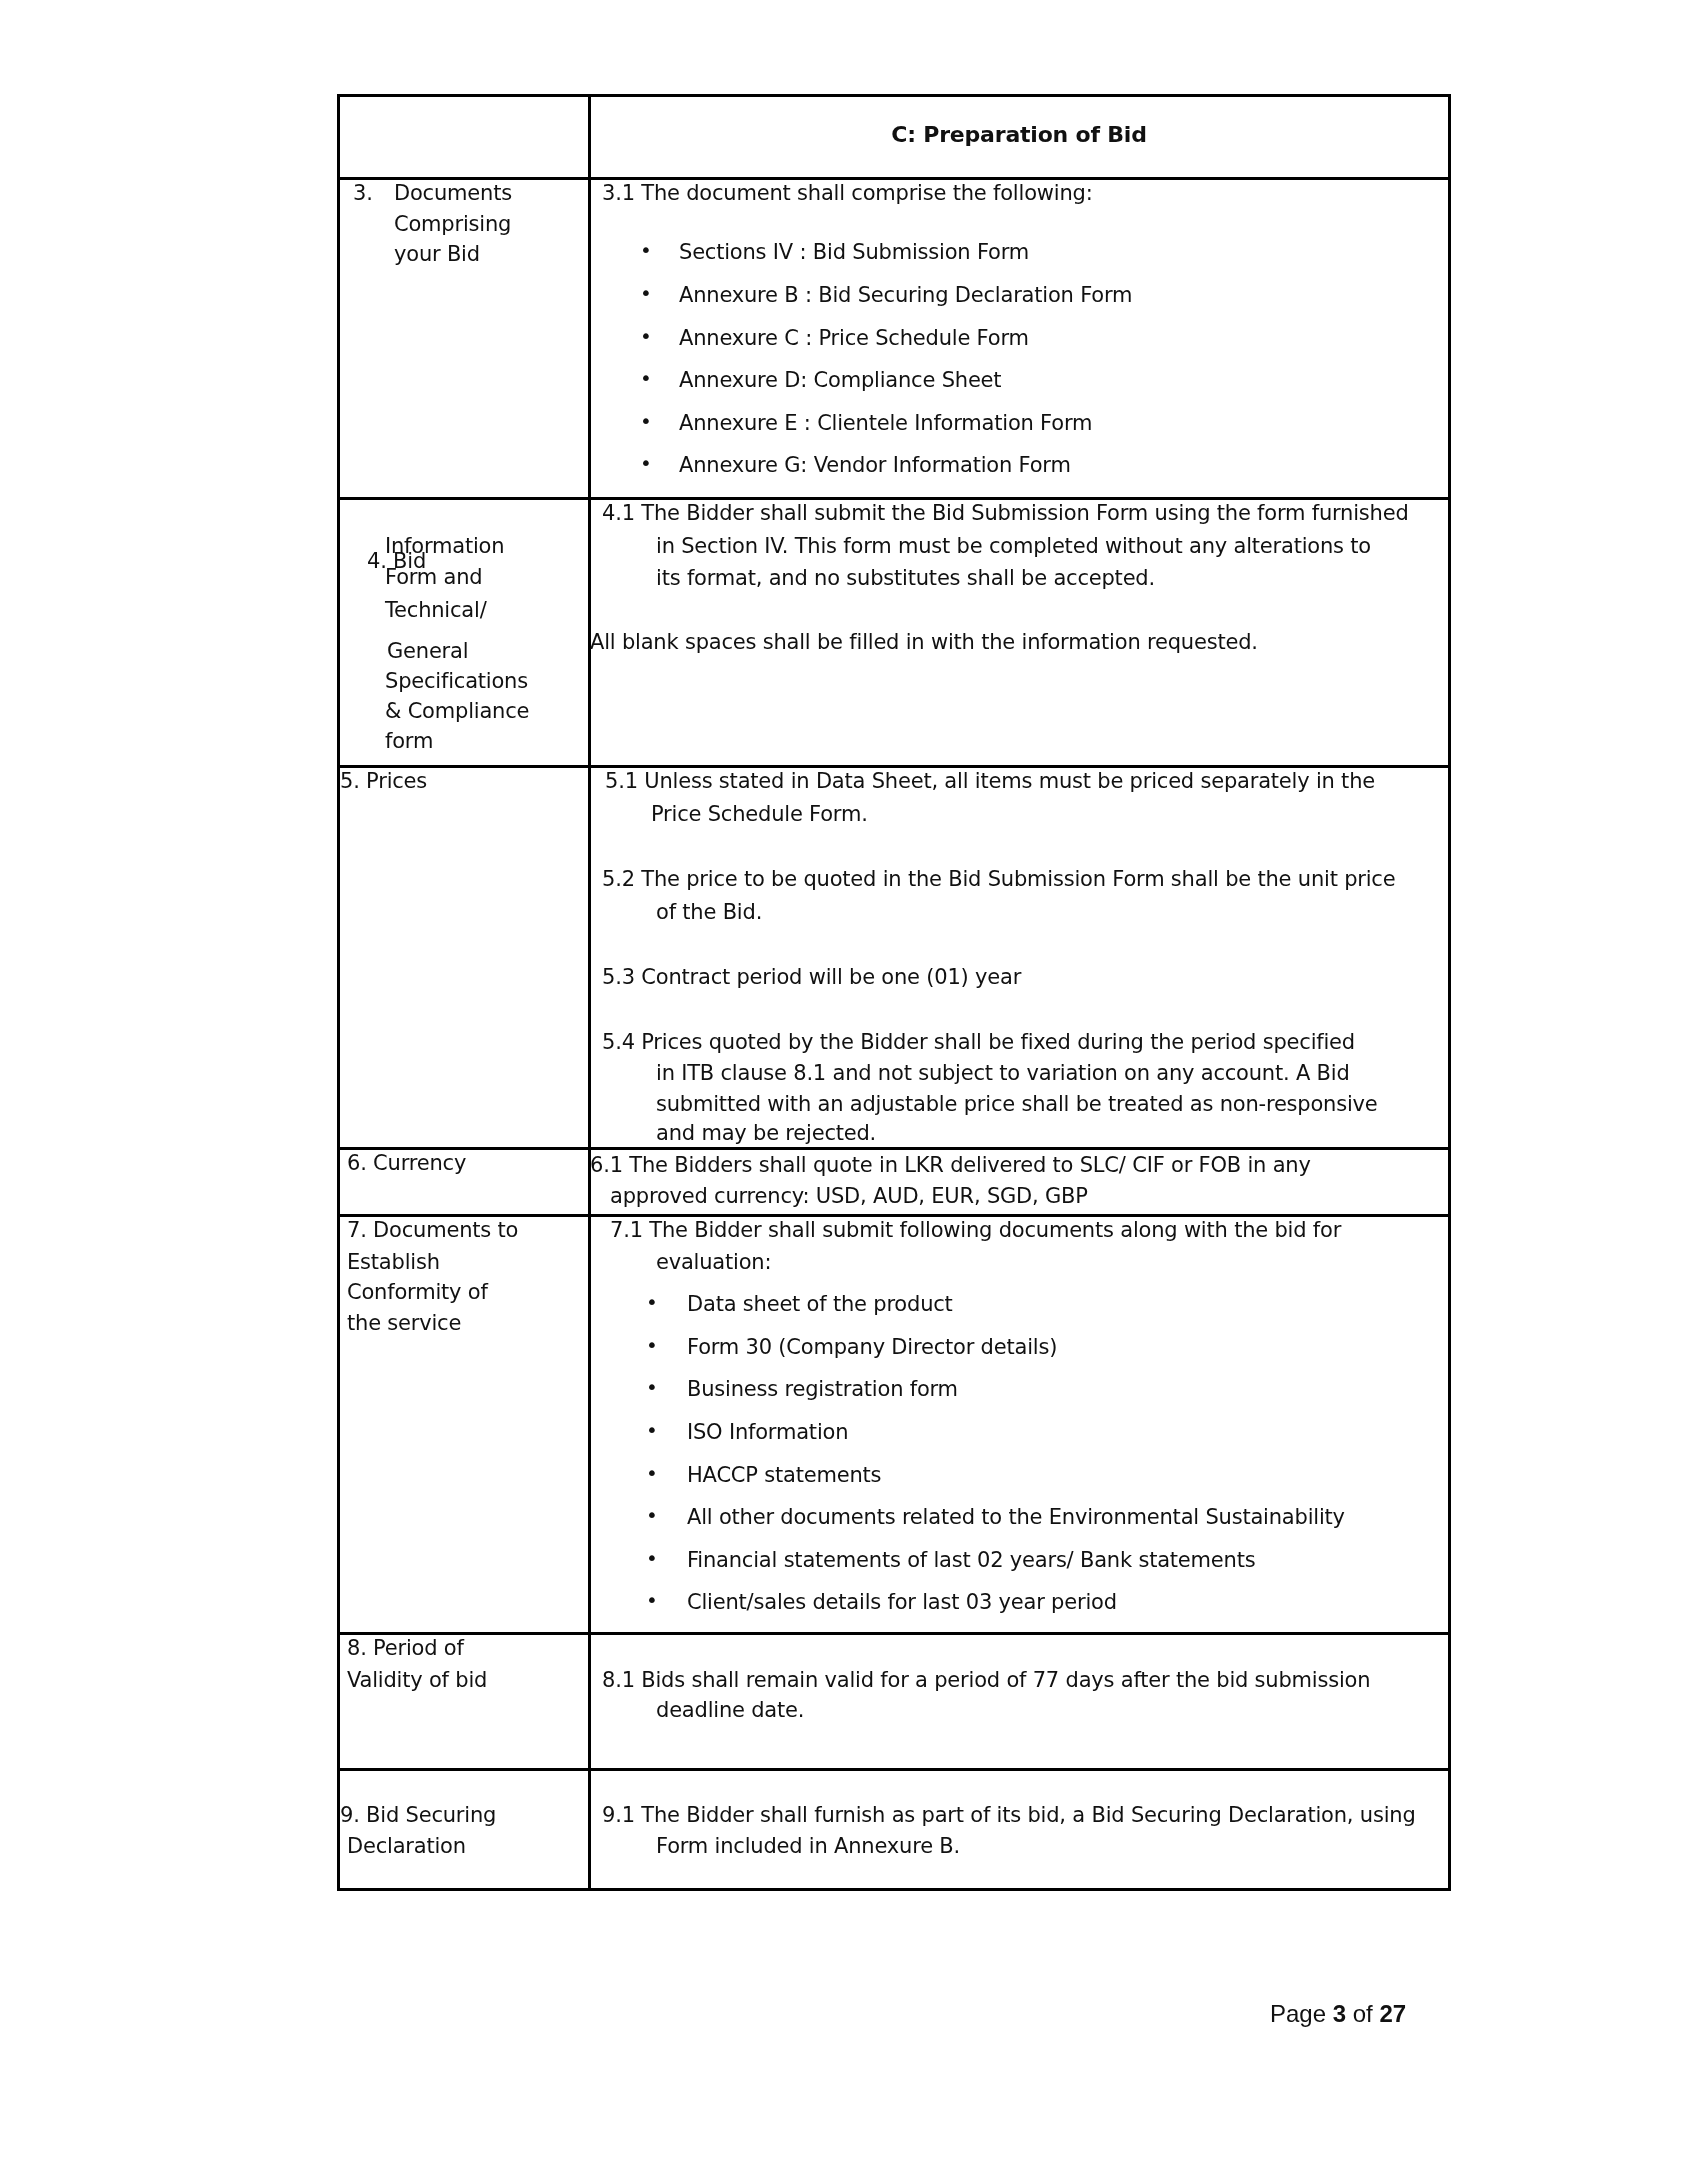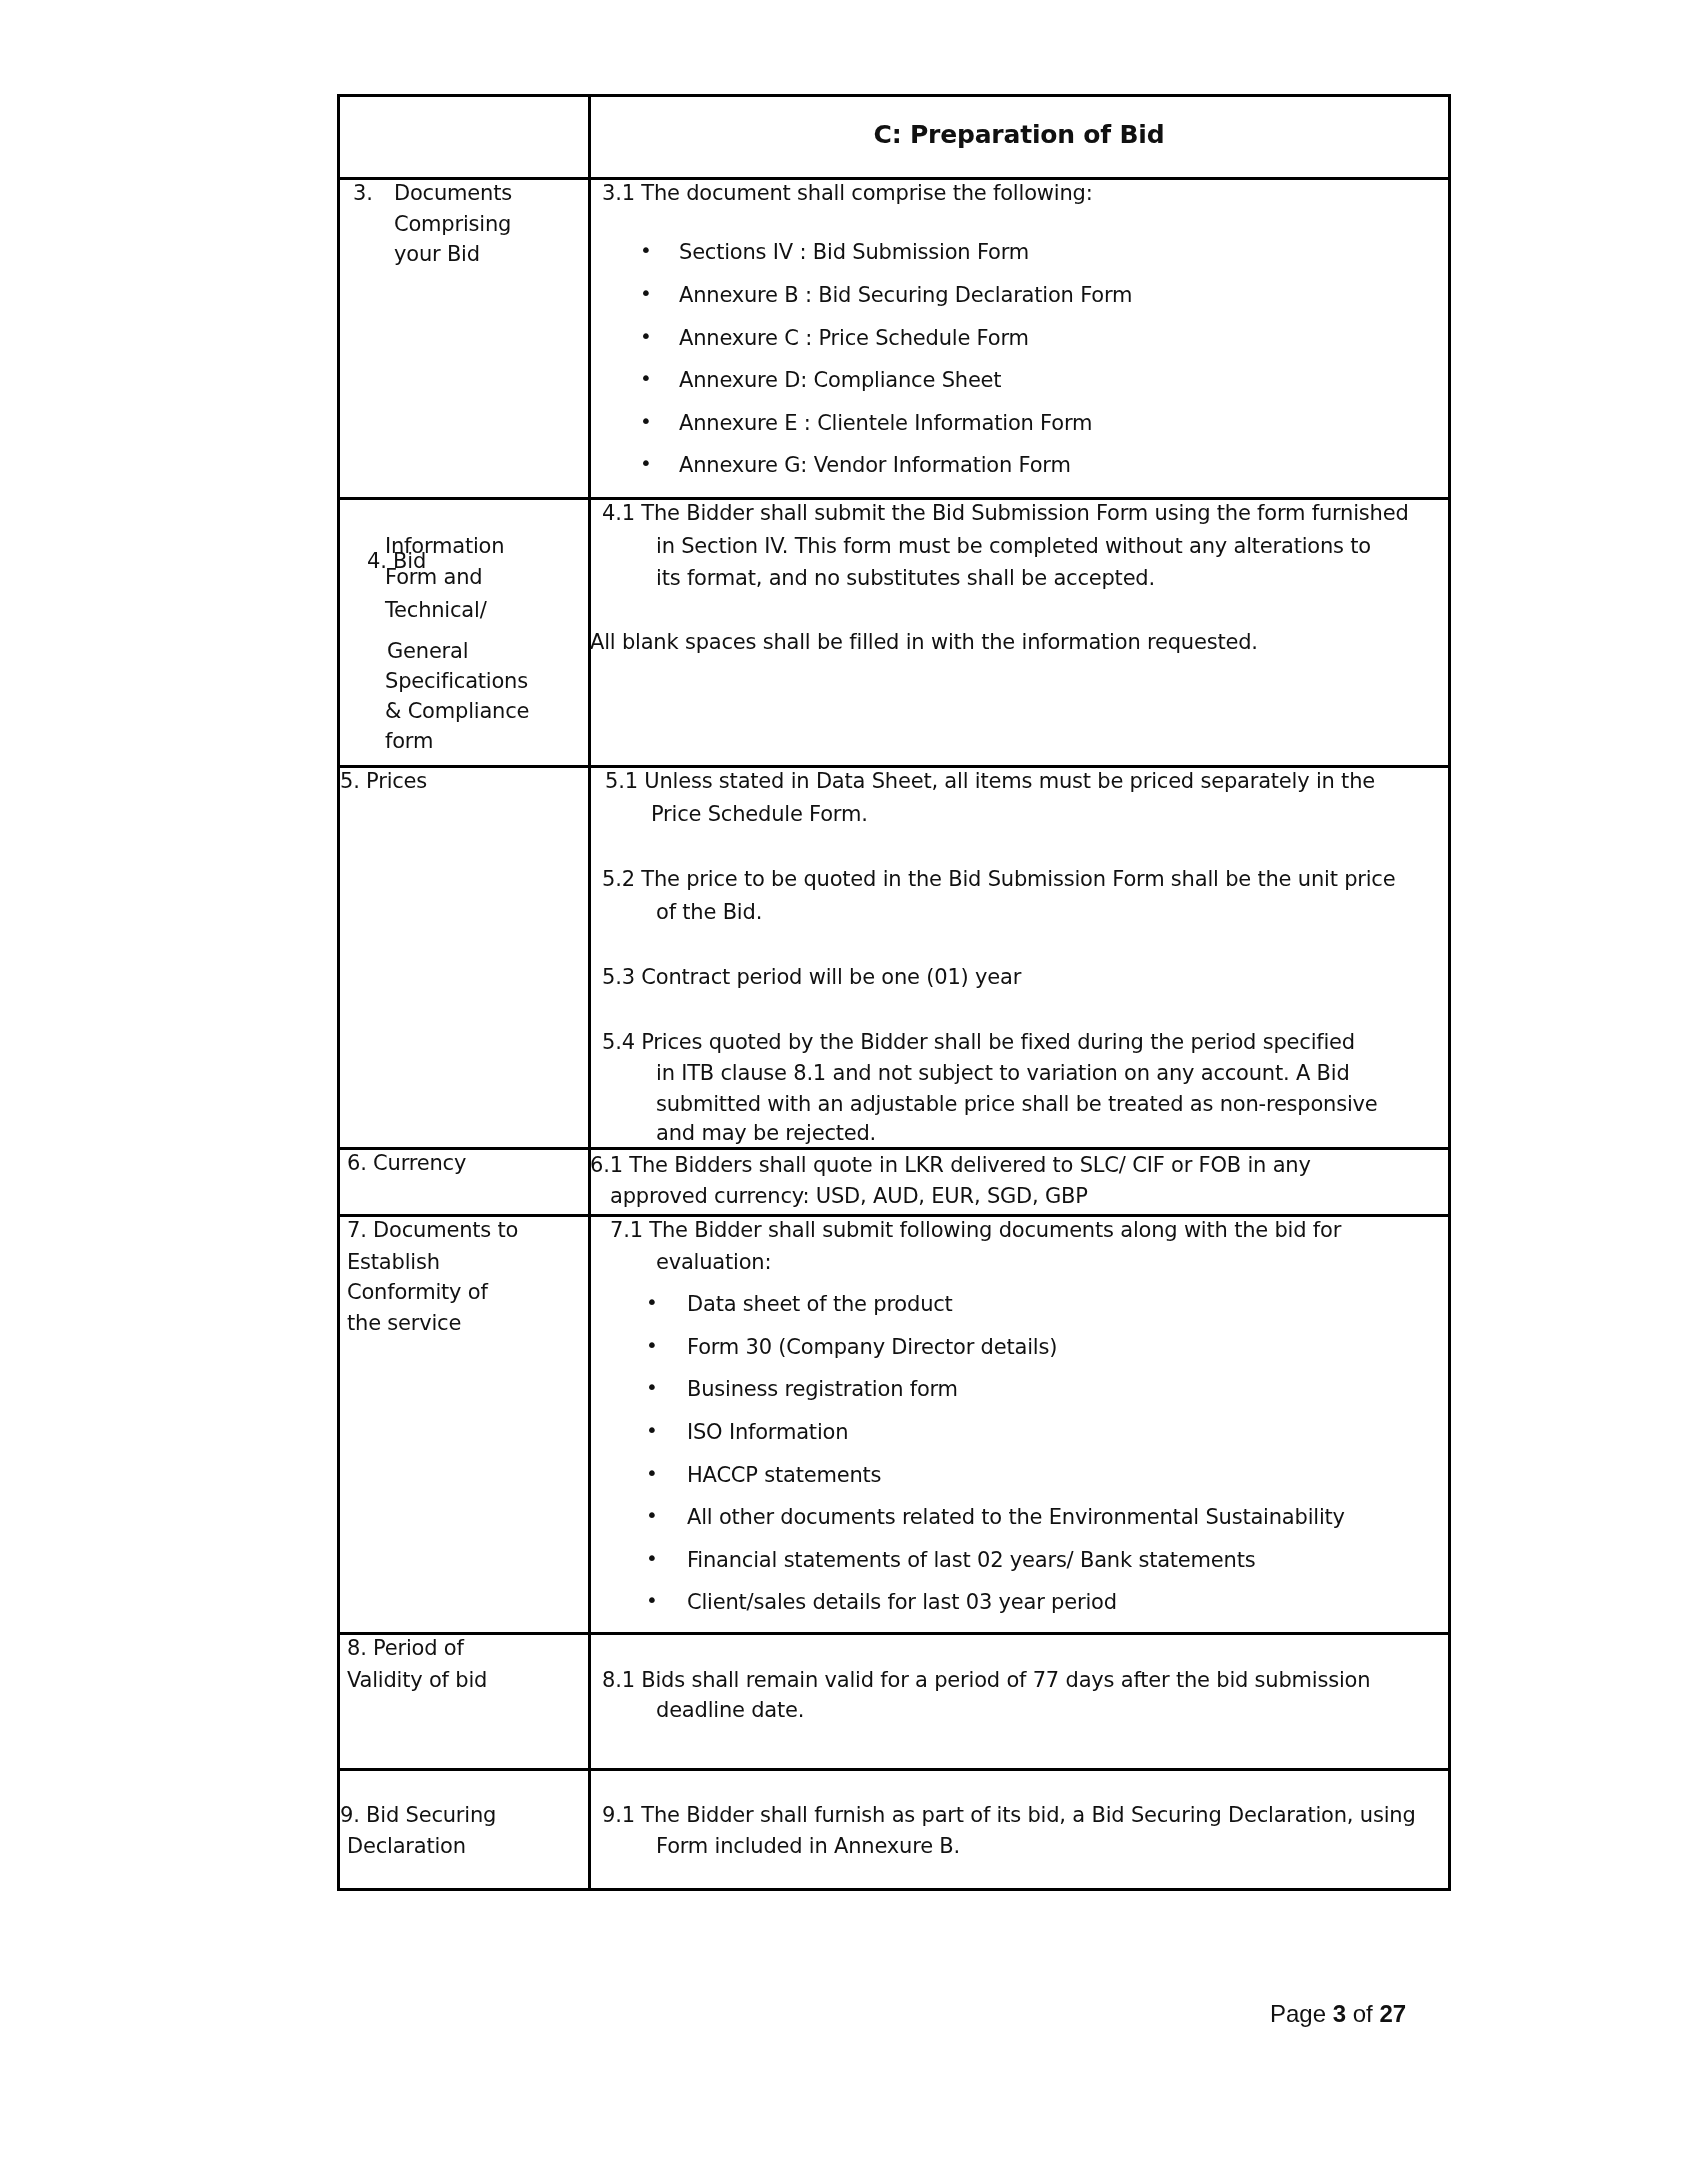--- a/index.html
+++ b/index.html
@@ -8,21 +8,21 @@
   .page { position: absolute; left: 0; top: 0; width: 1683px; height: 2178px; }
   .tbl { position: absolute; left: 337px; top: 94px; width: 1114px; height: 1797px;
          border: 3px solid #000; box-sizing: border-box; }
   .row { position: absolute; left: 0; right: 0; box-sizing: border-box; }
   .row.sep { border-top: 3px solid #000; }
   .colsep { position: absolute; top: 0; bottom: 0; left: 248px; width: 3px; background: #000; }
   .cell { position: absolute; top: 0; bottom: 0; box-sizing: border-box; }
   .left { left: 0; width: 248px; }
   .right { left: 250px; right: 0; }
   .t { position: absolute; font-size: 21px; line-height: 31px; white-space: nowrap; letter-spacing: -0.2px; }
-  .hdr { font-weight: bold; font-size: 25px; }
+  .hdr { font-weight: bold; font-size: 22px; }
   .bul { position: absolute; font-size: 20px; }
   .footer { position: absolute; left: 1270px; top: 2000px; font-family: "Liberation Sans", sans-serif;
             font-size: 24px; color: #111; }
   .footer b { font-weight: bold; }
 </style>
 </head>
 <body>
 
 <div class="page">
   <div class="tbl">

